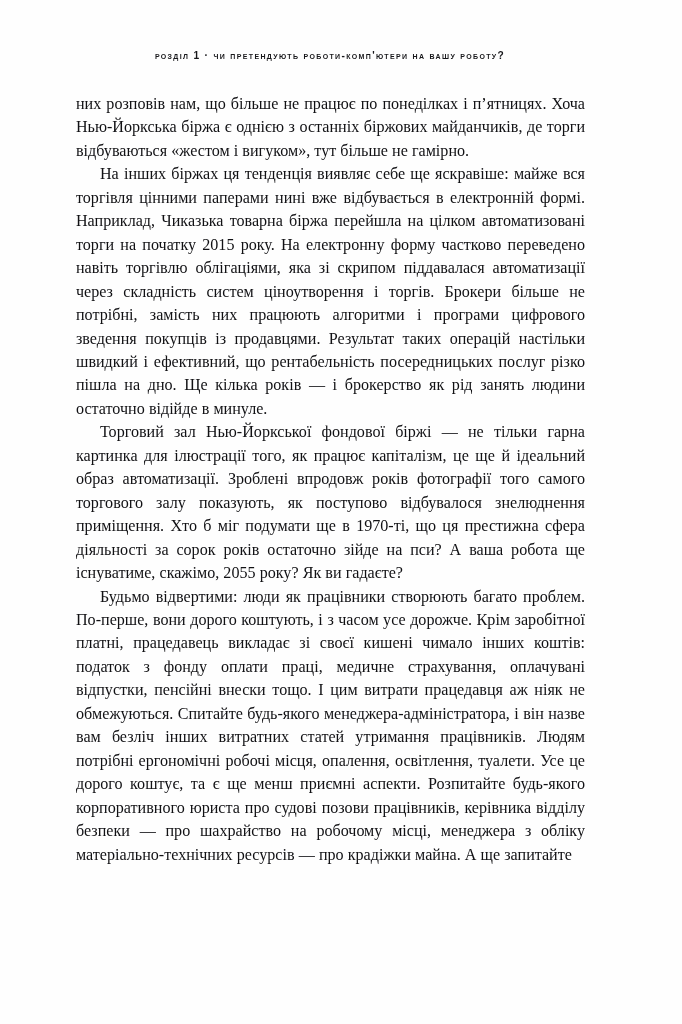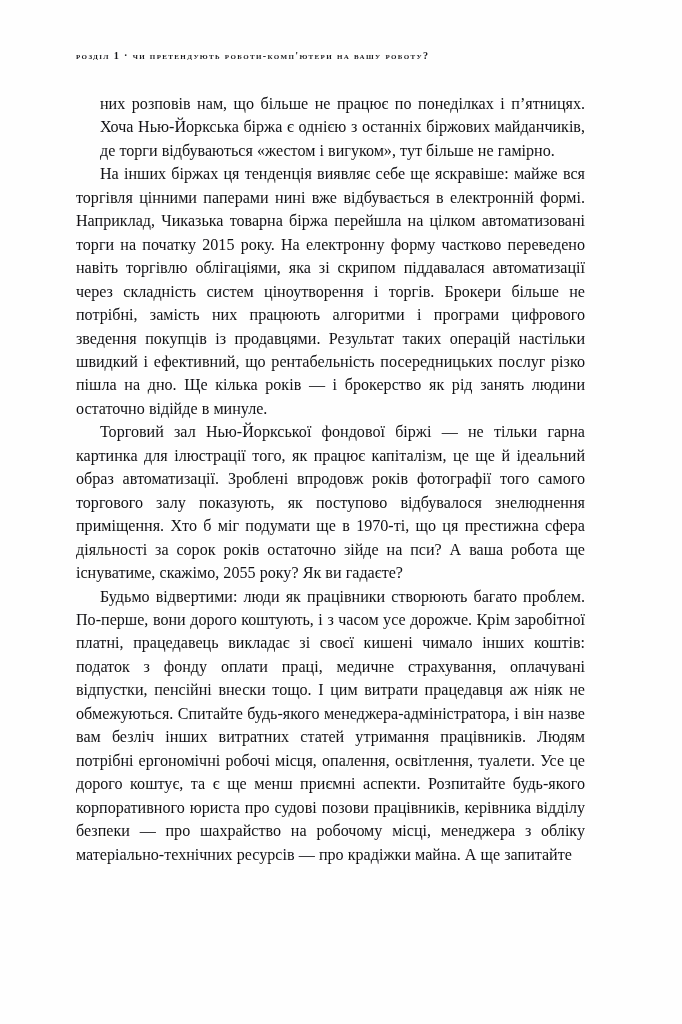--- a/index.html
+++ b/index.html
@@ -24,21 +24,22 @@
     height: 1024px;
     background: #fefefe;
   }
 
   
   .running-head {
     position: absolute;
     left: 76px;
     top: 50px;
     width: 508px;
-    font-family: Liberation Serif, serif;
+    text-align: center;
+    font-family: Liberation Sans, sans-serif;
     font-size: 10.2px;
     font-weight: 600;
     letter-spacing: 1.35px;
     color: #17171a;
     white-space: nowrap;
   }
   .running-head .rh-caps {
     font-variant: small-caps;
     text-transform: lowercase;
   }
@@ -58,21 +59,20 @@
     text-justify: inter-word;
     font-size: 16.1px;
     line-height: 23.45px;
     color: #111114;
     hyphens: manual;
     -webkit-hyphens: manual;
     word-spacing: 0.1px;
   }
   .para.no-indent {
     text-indent: 0;
-    margin-left: 24px;
   }
 
   
   .folio {
     position: absolute;
     left: 76px;
     top: 930px;
     width: 509px;
     text-align: right;
     font-family: "Liberation Sans", "DejaVu Sans", sans-serif;

